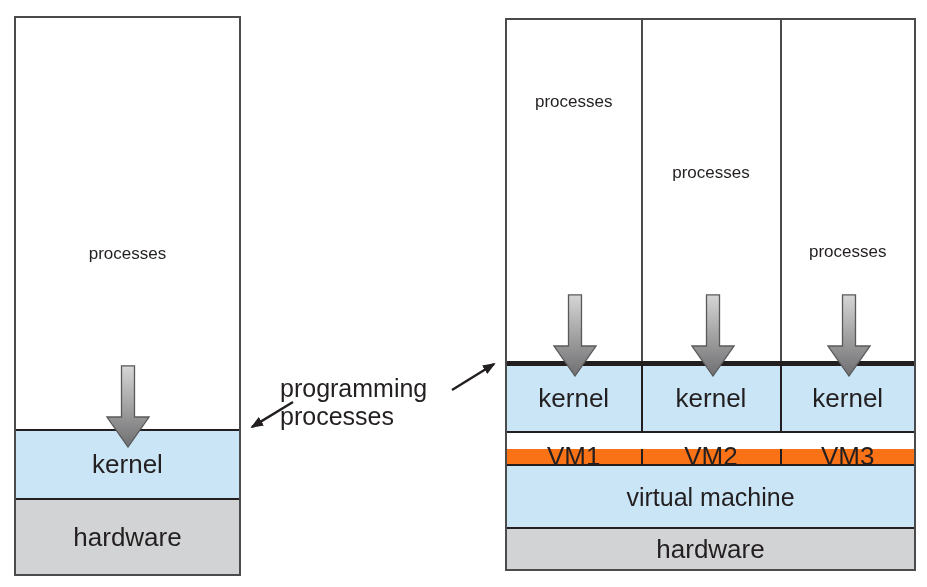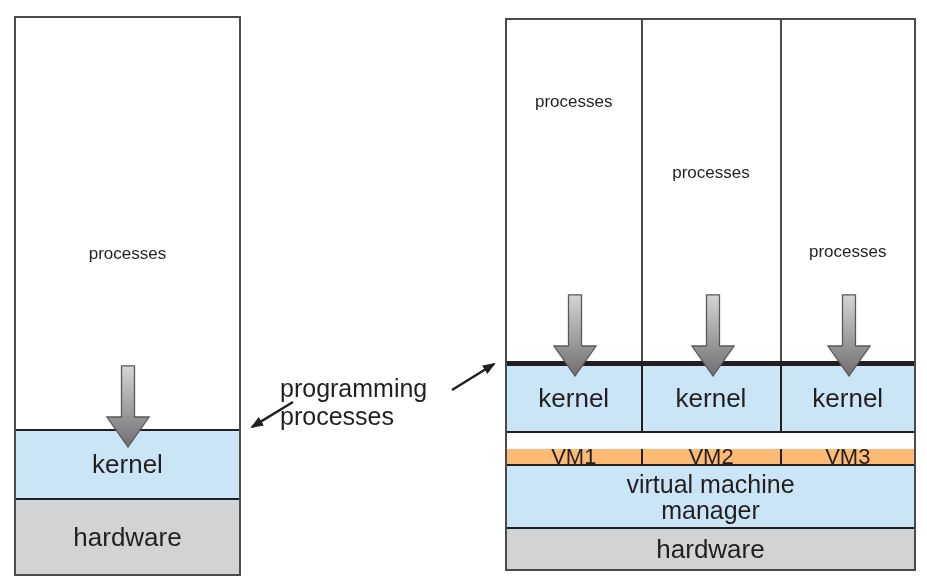--- a/index.html
+++ b/index.html
@@ -33,21 +33,21 @@
   .col-3{width:132.5px;}
   .col .proc-label.p1{top:68px;}
   .col .proc-label.p2{top:139px;}
   .col .proc-label.p3{top:218px;}
   .thick-line{height:5px;background:var(--line);}
   .row{display:flex;}
   .kernel-row{height:67px;border-bottom:2.5px solid var(--line);}
   .vm-row{height:33px;border-bottom:2.5px solid var(--line);}
   .cell{display:flex;align-items:center;justify-content:center;}
   .kernel-row .cell{background:var(--blue);font-size:26px;}
-  .vm-row .cell{background:#fdba74;font-size:22px;margin-top:16px;}
+  .vm-row .cell{background:#f97316;font-size:26px;margin-top:16px;}
   .cell.c1{width:135.5px;border-right:2px solid var(--line);}
   .cell.c2{width:139px;border-right:2px solid var(--line);}
   .cell.c3{width:132.5px;}
   .vmm-row{height:63px;background:var(--blue);border-bottom:2px solid var(--line);
     display:flex;flex-direction:column;align-items:center;justify-content:center;
     font-size:25px;line-height:26px;}
   .hw-row{height:40px;background:var(--gray);display:flex;align-items:center;justify-content:center;
     font-size:26px;}
 
   
@@ -107,21 +107,20 @@
       <div class="cell c2">kernel</div>
       <div class="cell c3">kernel</div>
     </div>
     <div class="row vm-row">
       <div class="cell c1">VM1</div>
       <div class="cell c2">VM2</div>
       <div class="cell c3">VM3</div>
     </div>
     <div class="vmm-row">
       <span>virtual machine</span>
-      <span>manager</span>
     </div>
     <div class="hw-row">
       <span>hardware</span>
     </div>
   </div>
 
   <div class="pointer-label">
     <div>programming</div>
     <div>processes</div>
   </div>

